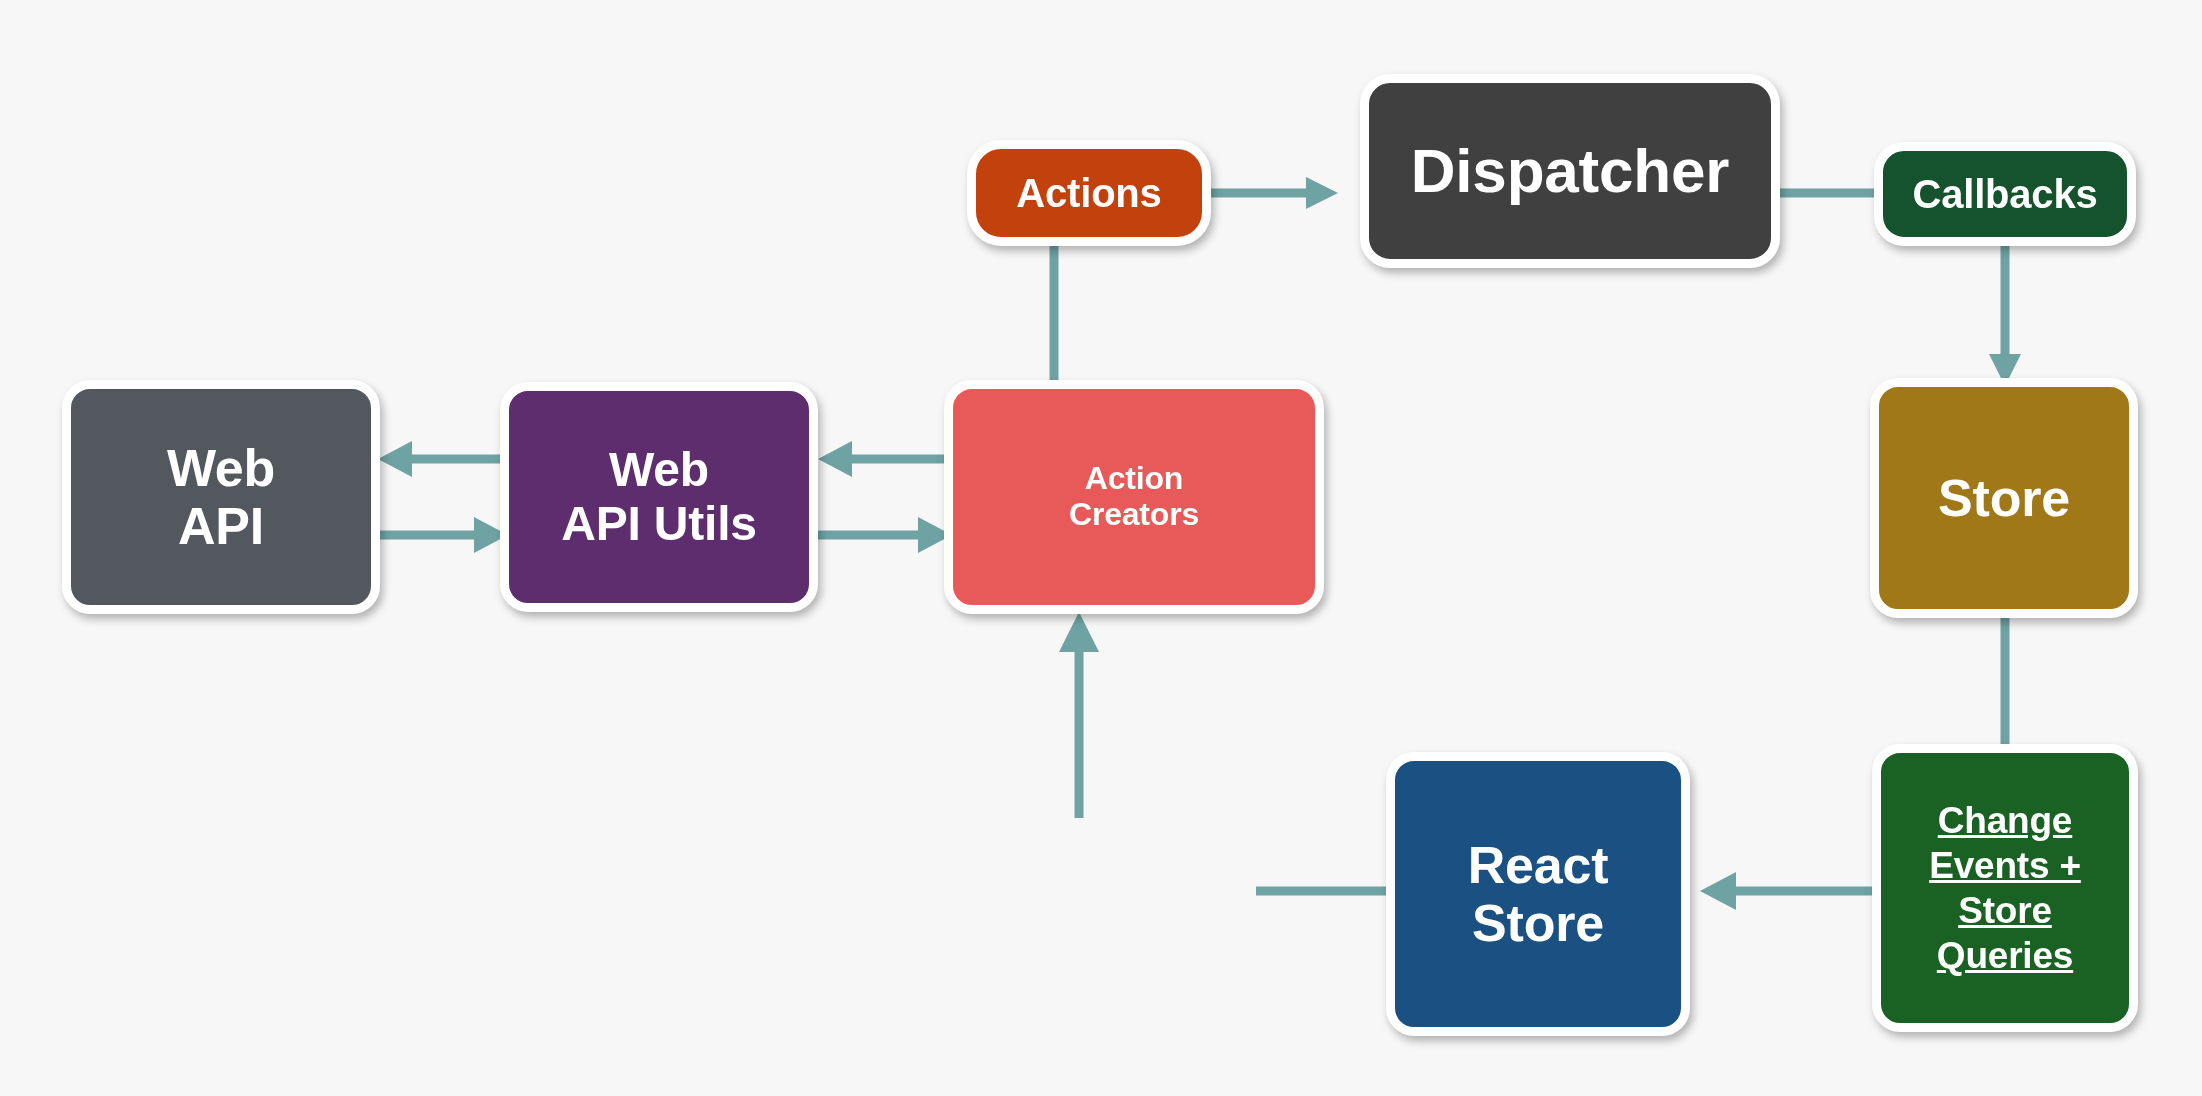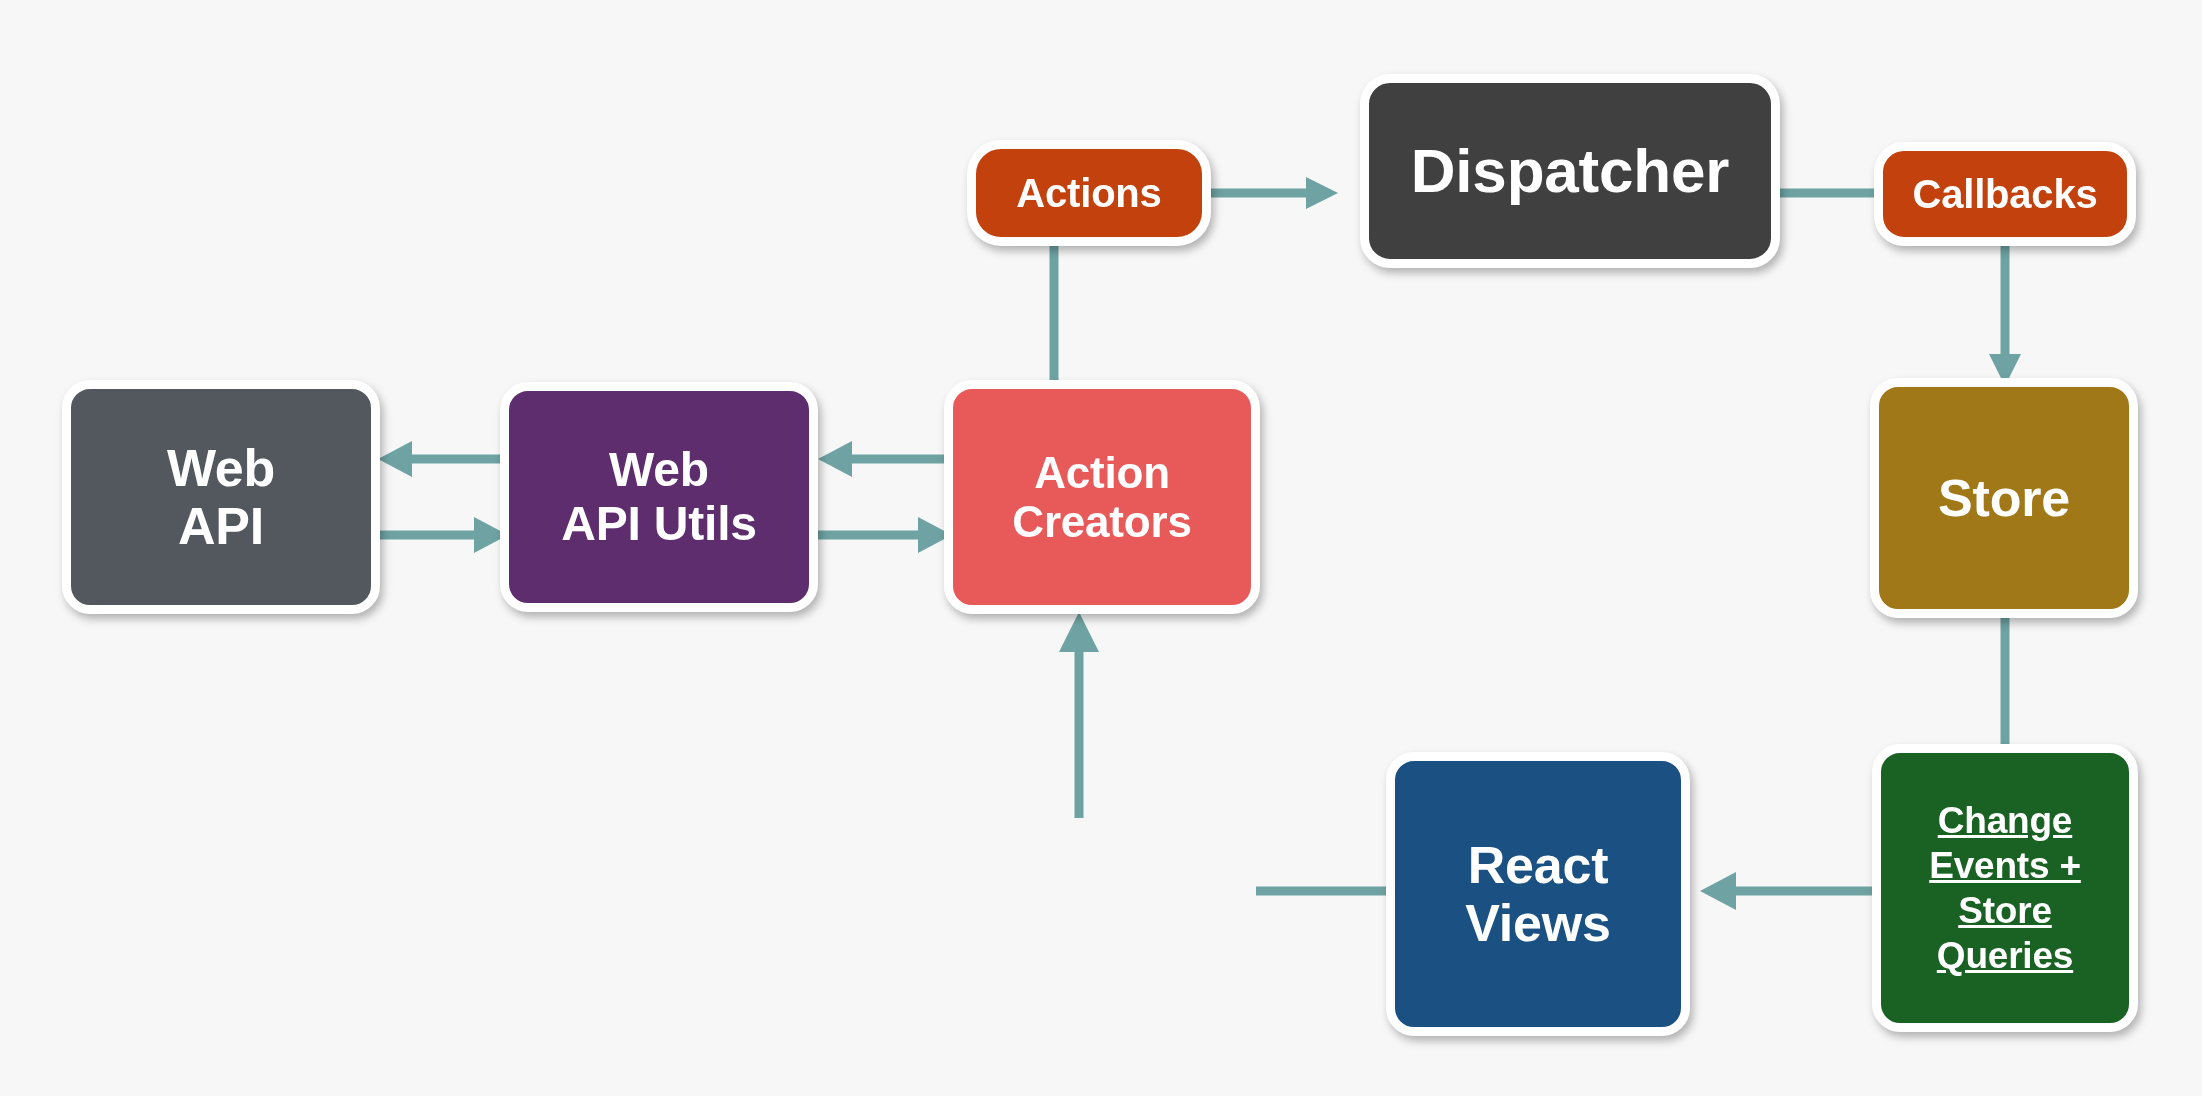--- a/index.html
+++ b/index.html
@@ -126,34 +126,34 @@
     <svg width="130" height="50" viewBox="0 0 130 50">
       <line x1="0" y1="25" x2="98" y2="25" stroke="#6fa3a3" stroke-width="9"></line>
       <polygon points="130,25 96,7 96,43" fill="#6fa3a3"></polygon>
     </svg>
   </div>
 
   <div class="node" style="left:967px; top:140px; width:244px; height:106px; background:#c2410c; font-size:40px; border-radius:34px;">Actions</div>
 
   <div class="node" style="left:1326px; top:74px; width:420px; height:194px; background:#404040; font-size:62px; border-radius:30px;margin-left:34px;">Dispatcher</div>
 
-  <div class="node" style="left:1874px; top:142px; width:262px; height:104px; background:#c2410c; font-size:40px; border-radius:30px;">Callbacks</div>
+  <div class="node" style="left:1874px; top:142px; width:262px; height:104px; background:#14532d; font-size:40px; border-radius:30px;">Callbacks</div>
 
   <div class="node" style="left:1870px; top:378px; width:268px; height:240px; background:#a07818; font-size:52px; border-radius:28px;">Store</div>
 
   <div class="node" style="left:1872px; top:744px; width:266px; height:288px; background:#1a6124; font-size:37px; border-radius:28px; line-height:1.22;text-decoration:underline;">Change
 Events +
 Store
 Queries</div>
 
   <div class="node" style="left:1386px; top:752px; width:304px; height:284px; background:#1a5082; font-size:52px; border-radius:28px;">React
-Views</div>
+Store</div>
 
 
-  <div class="node" style="left:944px; top:380px; width:316px; height:234px; background:#e8595a; font-size:44px; border-radius:28px;">Action
+  <div class="node" style="left:944px; top:380px; width:380px; height:234px; background:#e8595a; font-size:32px; border-radius:28px;">Action
 Creators</div>
 
   <div class="node" style="left:500px; top:382px; width:318px; height:230px; background:#5e2d6e; font-size:48px; border-radius:28px;">Web
 API Utils</div>
 
   <div class="node" style="left:62px; top:380px; width:318px; height:234px; background:#52585e; font-size:52px; border-radius:28px;">Web
 API</div>
 
 </div>
 

